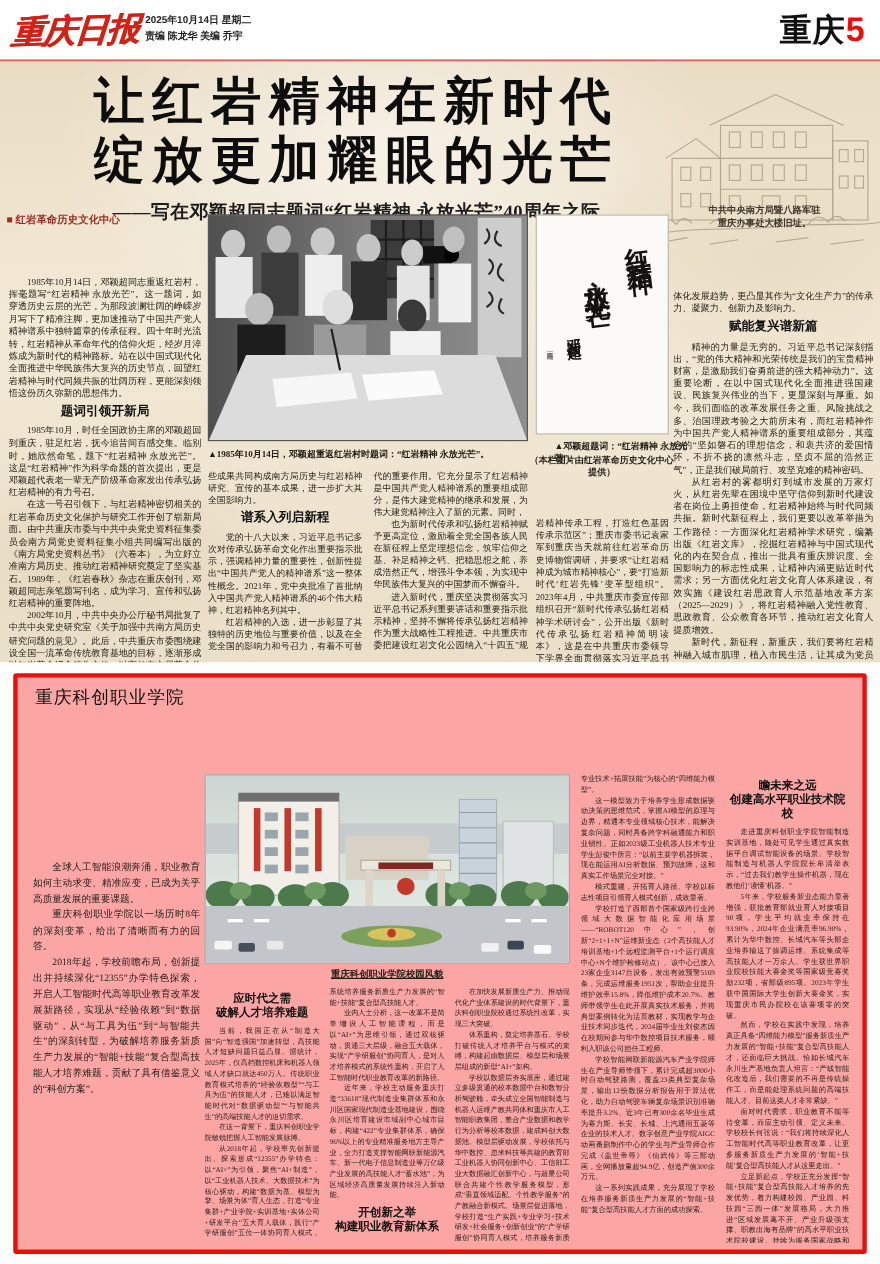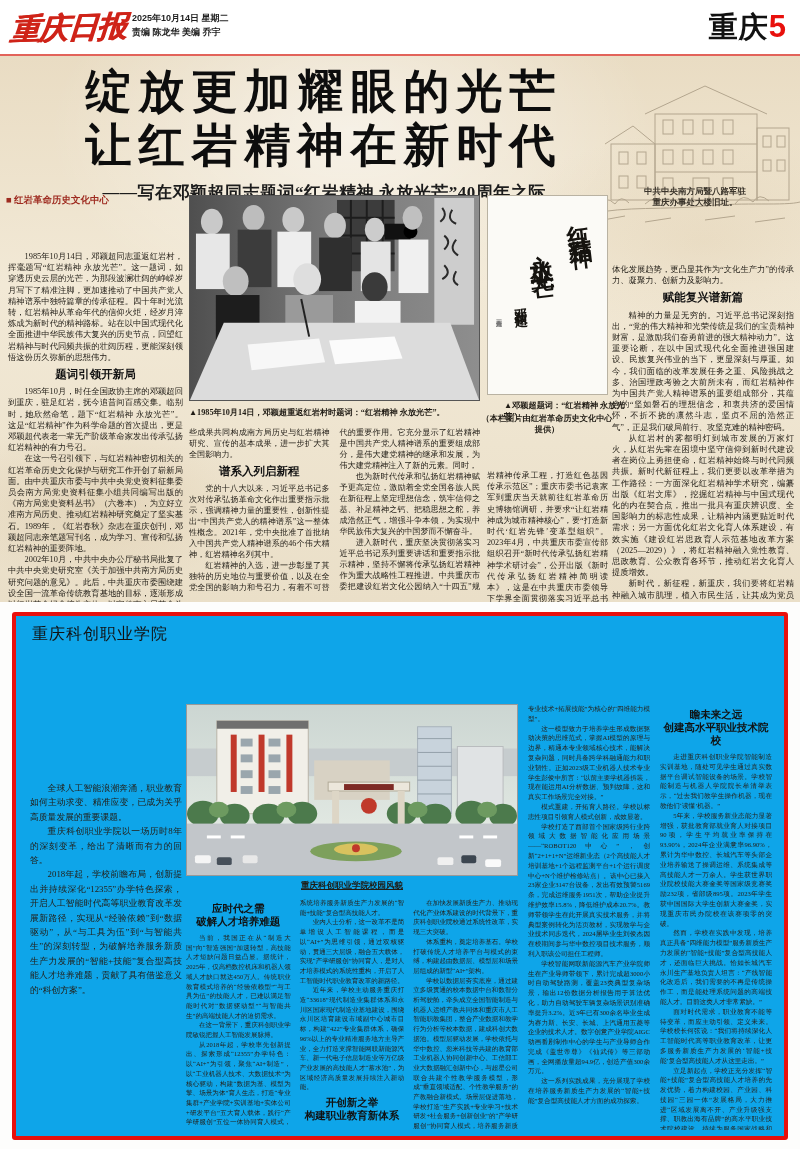--- a/index.html
+++ b/index.html
@@ -40,21 +40,21 @@
             border:1px solid #555;box-sizing:border-box;background:#6c6c6c;}
   .cap{position:absolute;font-size:8.2px;line-height:11px;font-weight:bold;color:#201c15;}
   .callig{position:absolute;left:487px;top:139px;width:121px;height:200px;background:#fbfaf6;
           border:1px solid #b9b2a2;box-sizing:border-box;}
   .vtext{position:absolute;writing-mode:vertical-rl;font-weight:bold;color:#15130f;
          font-family:"DejaVu Serif",serif;}
   .flow2{position:absolute;left:189px;top:371px;width:291px;height:170px;overflow:hidden;
          column-count:2;column-gap:10px;font-size:8.1px;line-height:11px;color:#26221b;}
   
   .panel{position:absolute;left:12px;top:612px;width:776px;height:528px;box-sizing:border-box;
-         background:#0ea5e9;border:4px solid #e8100c;border-radius:3px;}
+         background:#fca5a5;border:4px solid #e8100c;border-radius:3px;}
   .kicker{position:absolute;left:16px;top:8px;font-size:16px;color:#111;letter-spacing:1px;}
   .b-hl{position:absolute;left:16px;top:28px;width:640px;font-family:"Liberation Sans",sans-serif;
         font-weight:bold;font-size:29px;letter-spacing:-.5px;color:#0c0c0c;white-space:nowrap;}
   .intro{position:absolute;left:14px;top:165px;width:152px;height:300px;overflow:hidden;
          font-size:8.8px;line-height:14.4px;color:#23201a;}
   .photo-campus{position:absolute;left:170px;top:88px;width:332px;height:172px;
                 border:1px solid #999;box-sizing:border-box;background:#dfe4e0;}
   .flow3{position:absolute;left:170px;top:282px;width:332px;height:234px;overflow:hidden;
          column-count:3;column-gap:9px;font-size:6.5px;line-height:9.7px;color:#25221c;}
   .bcol{position:absolute;overflow:hidden;font-size:6.6px;line-height:9.8px;color:#25221c;}
@@ -115,22 +115,22 @@
       <line x1="120" y1="164" x2="150" y2="160"></line>
         <line x1="170" y1="166" x2="200" y2="162"></line>
     </g>
   </svg>
   <div class="sketch-cap">
     <div>中共中央南方局暨八路军驻</div>
     <div>重庆办事处大楼旧址。</div>
   </div>
 
   <div class="hl-block">
+    <div class="hl">让红岩精神在新时代</div>
     <div class="hl">绽放更加耀眼的光芒</div>
-    <div class="hl">让红岩精神在新时代</div>
     <div class="hl-sub">——写在邓颖超同志题词“红岩精神 永放光芒”40周年之际</div>
   </div>
 
   <div class="byline">■ 红岩革命历史文化中心</div>
 
   <div class="col" style="left:8px;top:157px;width:175px;height:386px;">
     <p class="para">1985年10月14日，邓颖超同志重返红岩村，挥毫题写“红岩精神 永放光芒”。这一题词，如穿透历史云层的光芒，为那段波澜壮阔的峥嵘岁月写下了精准注脚，更加速推动了中国共产党人精神谱系中独特篇章的传承征程。四十年时光流转，红岩精神从革命年代的信仰火炬，经岁月淬炼成为新时代的精神路标。站在以中国式现代化全面推进中华民族伟大复兴的历史节点，回望红岩精神与时代同频共振的壮阔历程，更能深刻领悟这份历久弥新的思想伟力。</p>
     <div class="subhead">题词引领开新局</div>
     <p class="para">1985年10月，时任全国政协主席的邓颖超回到重庆，驻足红岩，抚今追昔间百感交集。临别时，她欣然命笔，题下“红岩精神 永放光芒”。这是“红岩精神”作为科学命题的首次提出，更是邓颖超代表老一辈无产阶级革命家发出传承弘扬红岩精神的有力号召。</p>
     <p class="para">在这一号召引领下，与红岩精神密切相关的红岩革命历史文化保护与研究工作开创了崭新局面。由中共重庆市委与中共中央党史资料征集委员会南方局党史资料征集小组共同编写出版的《南方局党史资料丛书》（六卷本），为立好立准南方局历史、推动红岩精神研究奠定了坚实基石。1989年，《红岩春秋》杂志在重庆创刊，邓颖超同志亲笔题写刊名，成为学习、宣传和弘扬红岩精神的重要阵地。</p>

